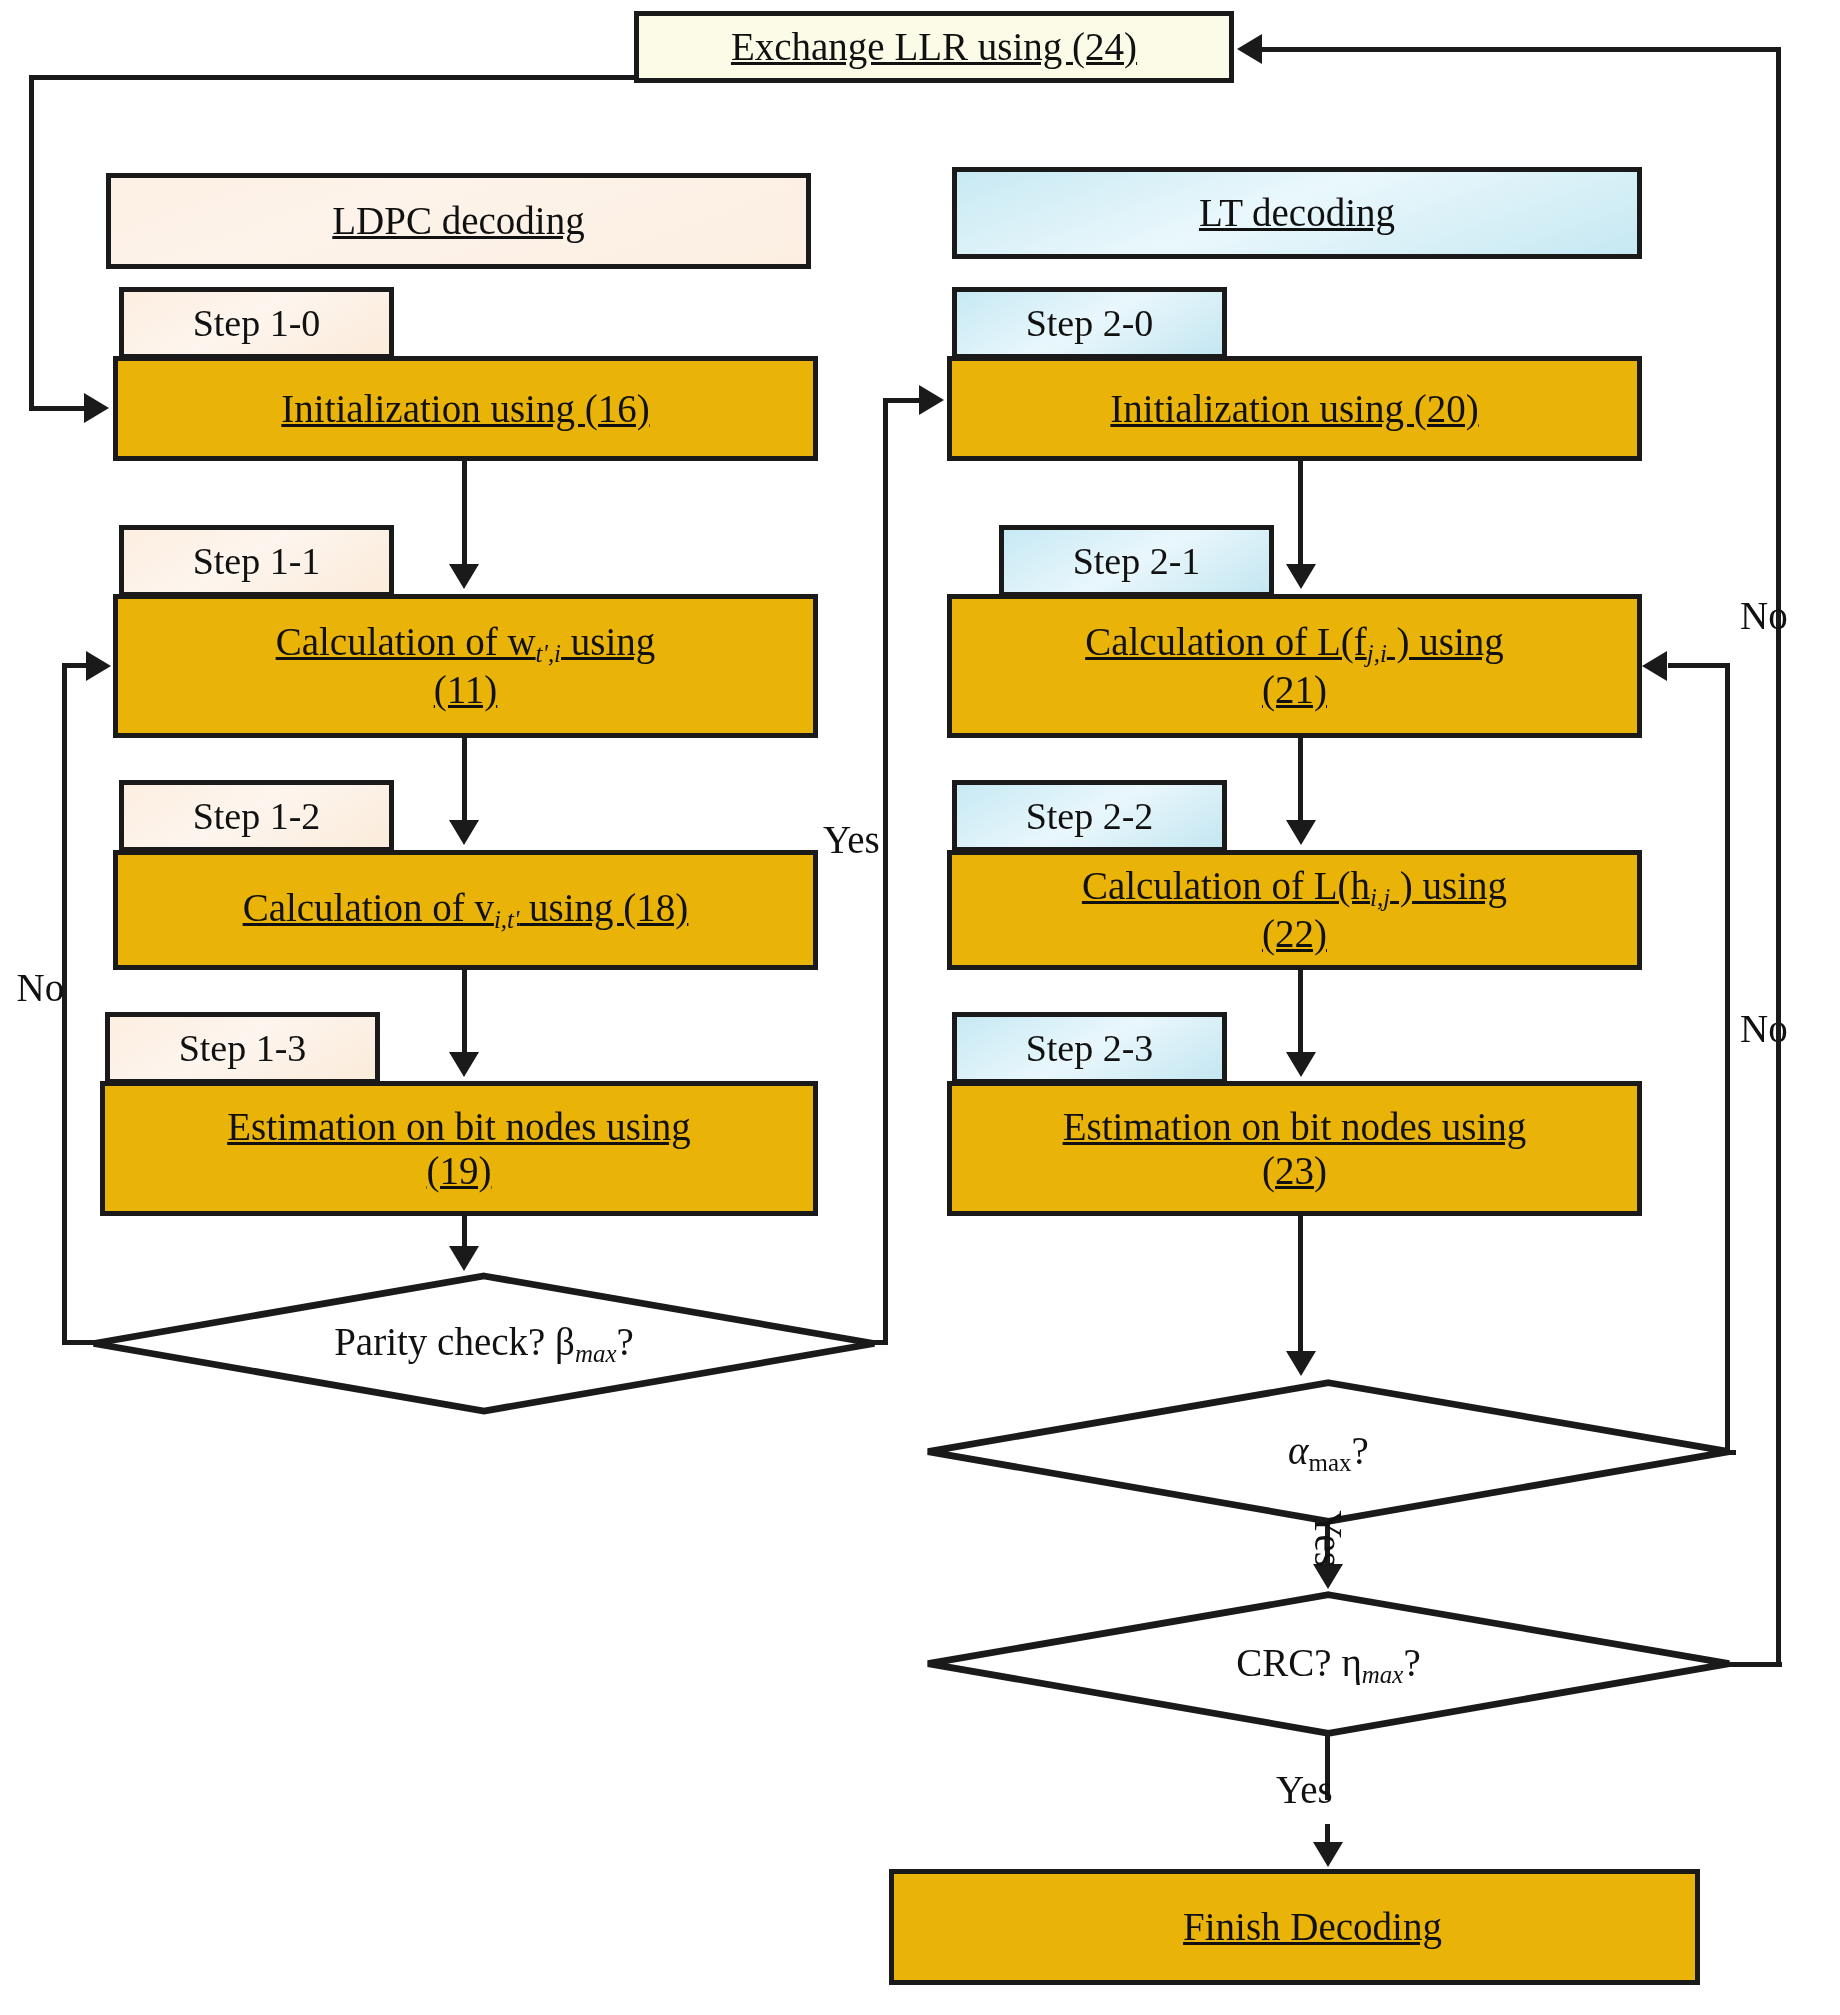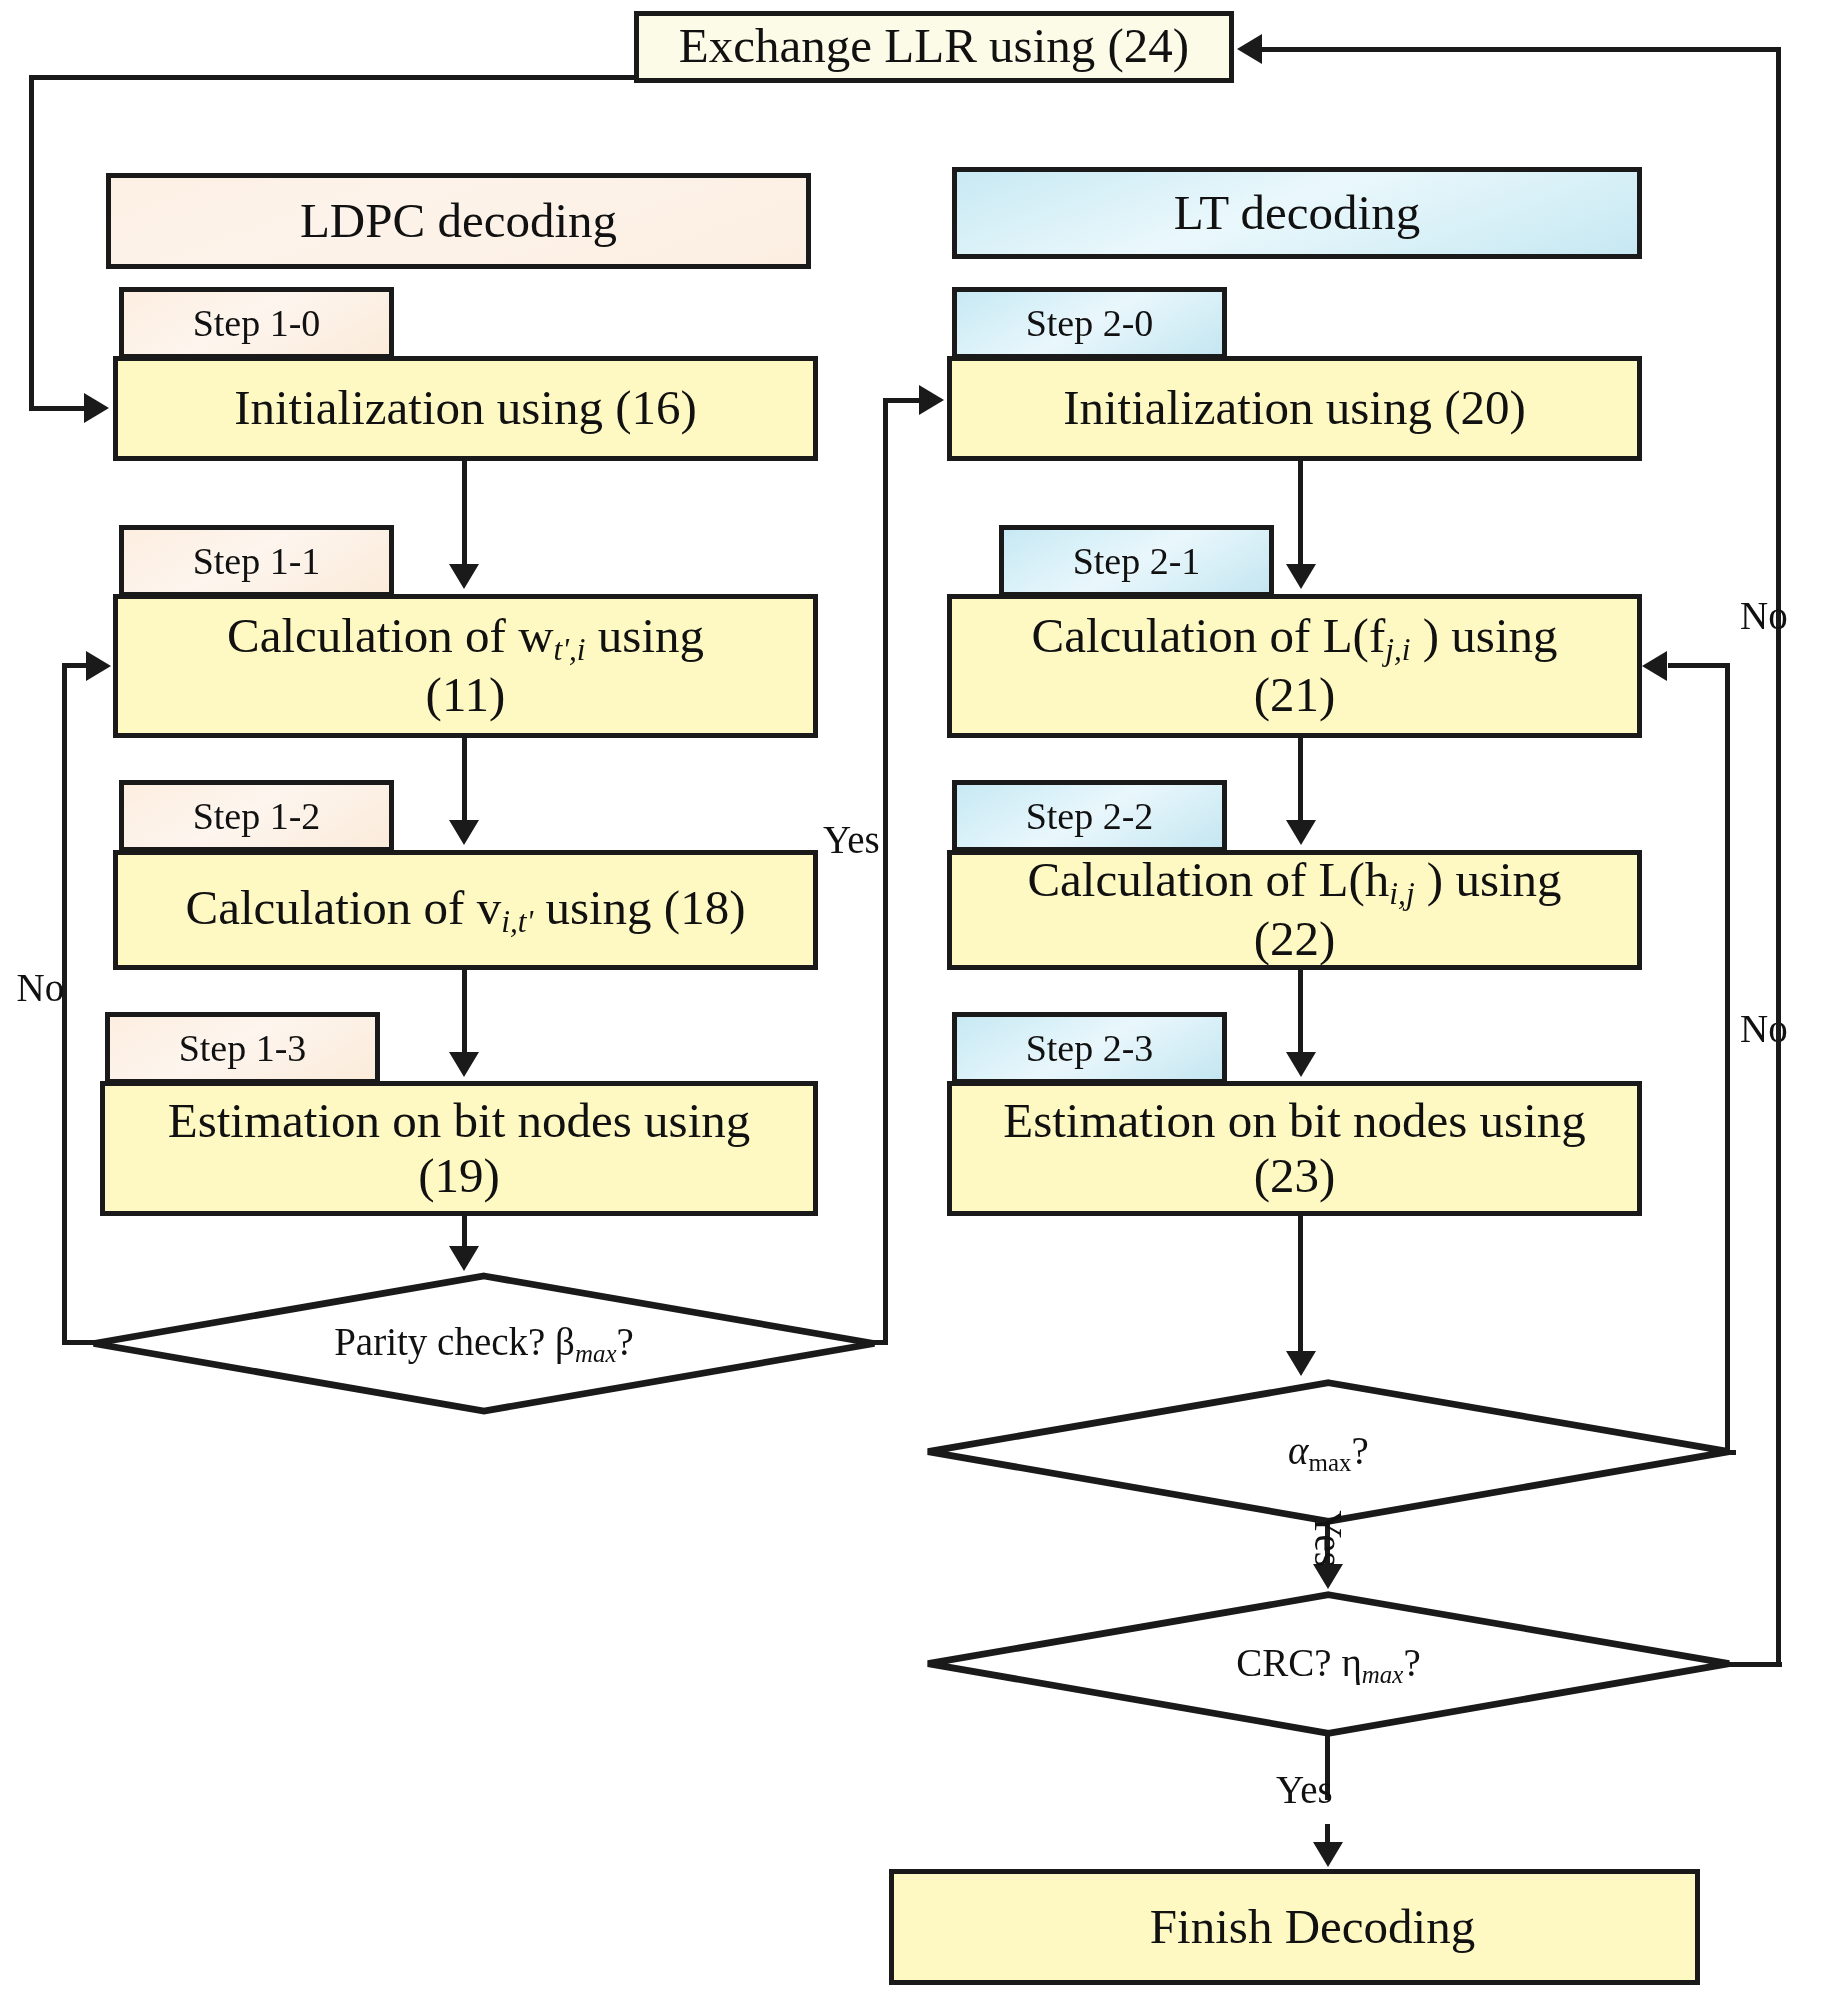--- a/index.html
+++ b/index.html
@@ -8,21 +8,21 @@
     width:1841px;
     height:2015px;
     background:#ffffff;
     font-family:"Liberation Serif", "DejaVu Serif", serif;
     overflow:hidden;
   }
   .box{
     position:absolute;
     box-sizing:border-box;
     border:5.3px solid #1a1a1a;
-    background:#fef9c3;
+    background:#eab308;
     display:flex;
     align-items:center;
     justify-content:center;
     text-align:center;
     line-height:1.12;
     color:#111111;
   }
   .hdr{
     border:5.3px solid #1a1a1a;
   }
@@ -35,21 +35,21 @@
     justify-content:center;
     text-align:center;
     color:#111111;
     z-index:5;
   }
   .pale-yellow{background:#fbfbe8;}
   .peach{background:linear-gradient(160deg,#fdf0e4 0%,#fdf3ea 35%,#fcefe2 100%);}
   .peach2{background:linear-gradient(150deg,#fdeee0 0%,#fdf5ee 45%,#fbebda 100%);}
   .blue{background:linear-gradient(160deg,#c8e9f3 0%,#eaf8fc 45%,#c6e8f2 100%);}
   .blue2{background:linear-gradient(150deg,#c7e9f4 0%,#e9f7fc 50%,#c4e6f1 100%);}
-  .t36{font-size:49px;}
+  .t36{font-size:39px;text-decoration:underline;}
   .t-step{font-size:38px;}
   .lbl{
     position:absolute;
     color:#111111;
     font-size:39px;
     white-space:nowrap;
   }
   .lbl-rot{
     position:absolute;
     color:#111111;

